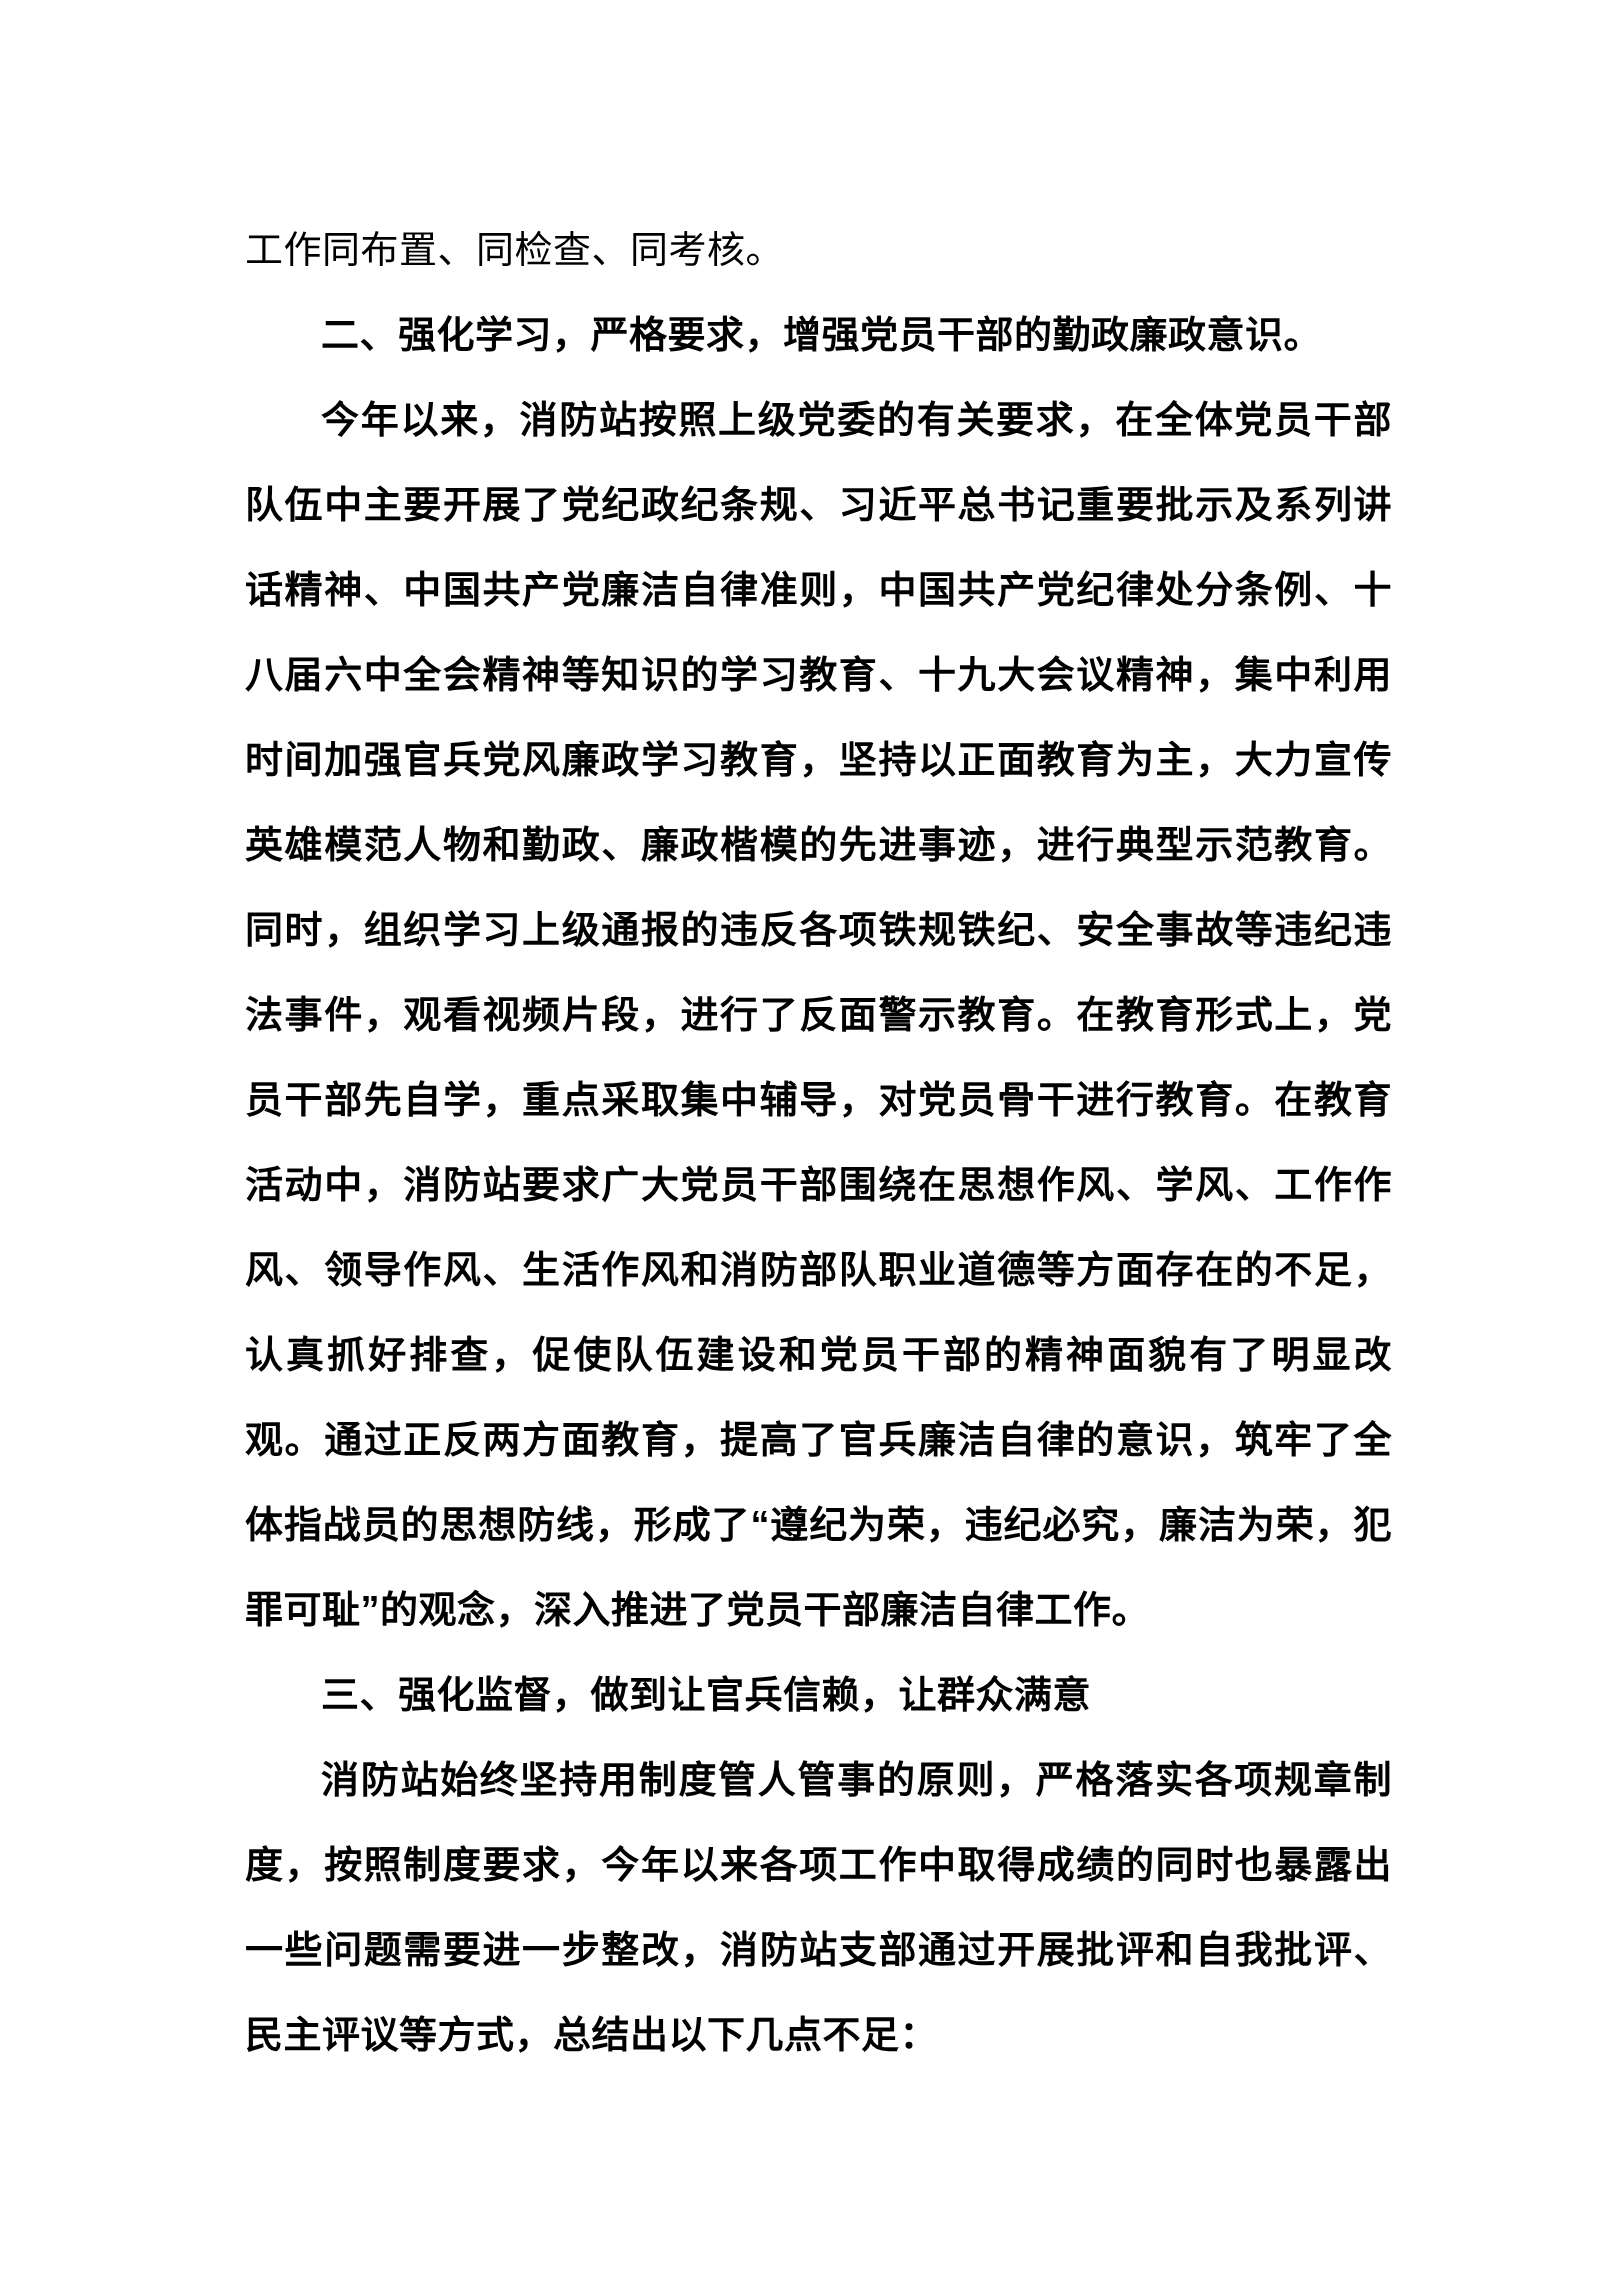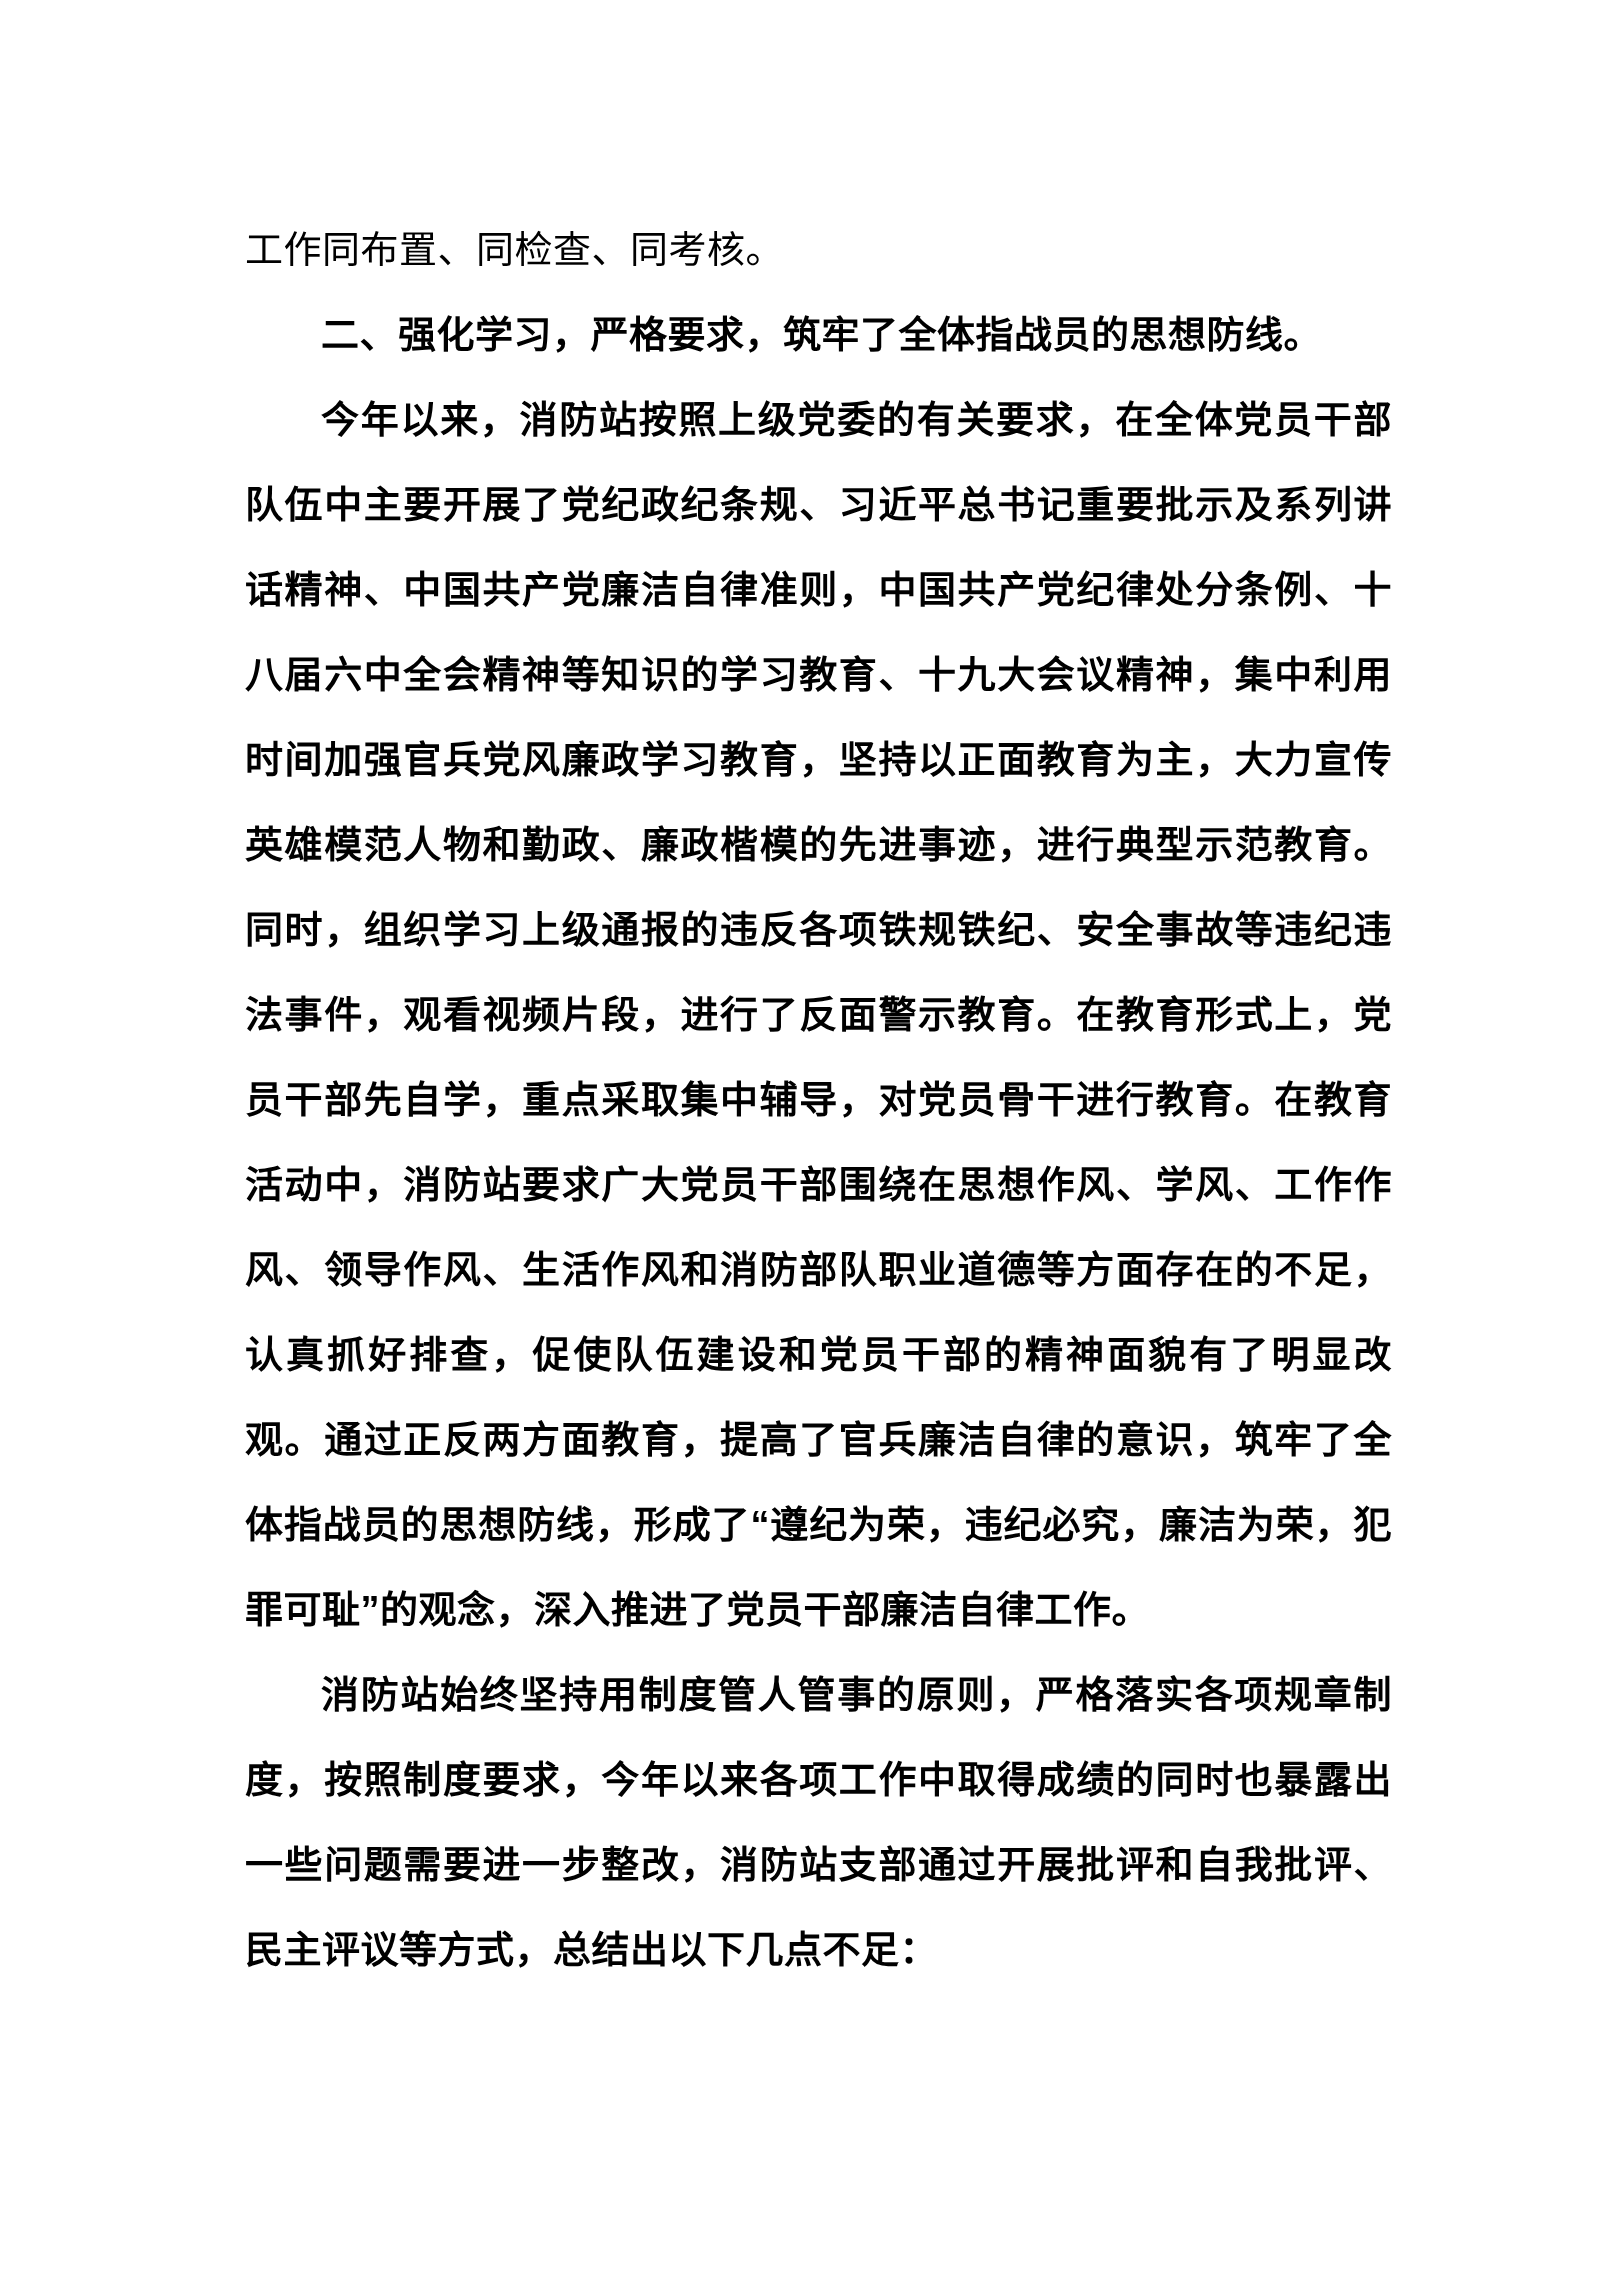--- a/index.html
+++ b/index.html
@@ -46,18 +46,19 @@
     text-indent: 2em;
     font-weight: bold;
   }
 </style>
 </head>
 <body>
 
 <div class="page">
   <div class="doc-body">
       <p class="continuation">工作同布置、同检查、同考核。</p>
-      <p class="heading">二、强化学习，严格要求，筑牢了全体指战员的思想防线。</p>
+      <p class="heading">二、强化学习，严格要求，增强党员干部的勤政廉政意识。</p>
       <p class="paragraph">今年以来，消防站按照上级党委的有关要求，在全体党员干部队伍中主要开展了党纪政纪条规、习近平总书记重要批示及系列讲话精神、中国共产党廉洁自律准则，中国共产党纪律处分条例、十八届六中全会精神等知识的学习教育、十九大会议精神，集中利用时间加强官兵党风廉政学习教育，坚持以正面教育为主，大力宣传英雄模范人物和勤政、廉政楷模的先进事迹，进行典型示范教育。同时，组织学习上级通报的违反各项铁规铁纪、安全事故等违纪违法事件，观看视频片段，进行了反面警示教育。在教育形式上，党员干部先自学，重点采取集中辅导，对党员骨干进行教育。在教育活动中，消防站要求广大党员干部围绕在思想作风、学风、工作作风、领导作风、生活作风和消防部队职业道德等方面存在的不足，认真抓好排查，促使队伍建设和党员干部的精神面貌有了明显改观。通过正反两方面教育，提高了官兵廉洁自律的意识，筑牢了全体指战员的思想防线，形成了“遵纪为荣，违纪必究，廉洁为荣，犯罪可耻”的观念，深入推进了党员干部廉洁自律工作。</p>
+      <p class="heading">三、强化监督，做到让官兵信赖，让群众满意</p>
       <p class="paragraph">消防站始终坚持用制度管人管事的原则，严格落实各项规章制度，按照制度要求，今年以来各项工作中取得成绩的同时也暴露出一些问题需要进一步整改，消防站支部通过开展批评和自我批评、民主评议等方式，总结出以下几点不足：</p>
     </div>
 </div>
 
 
 </body></html>

